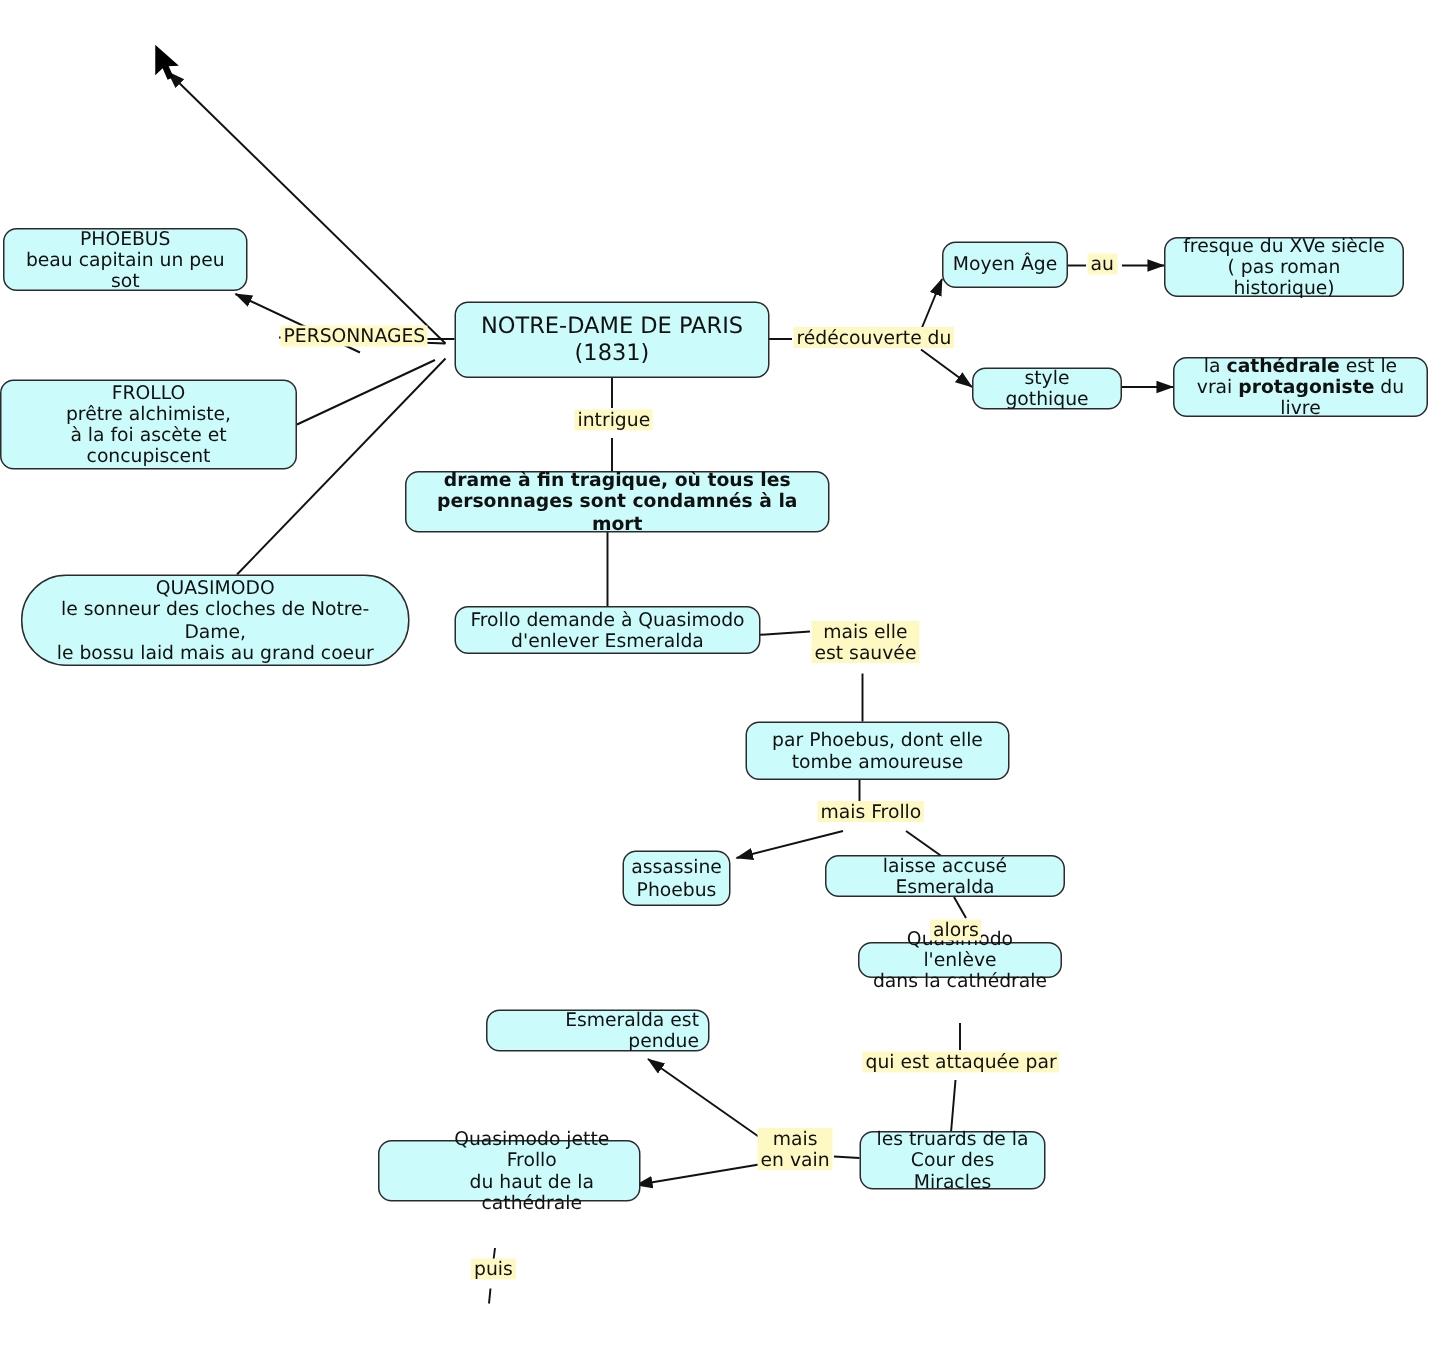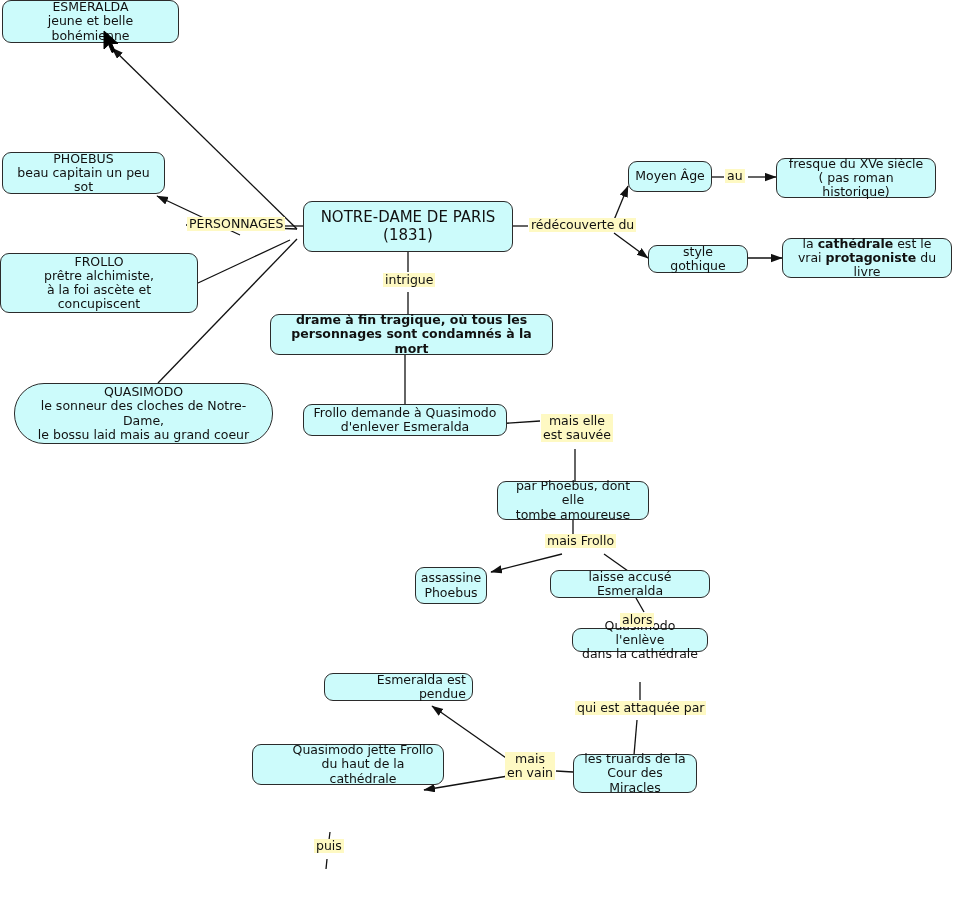--- a/index.html
+++ b/index.html
@@ -131,22 +131,20 @@
     <line x1="573" y1="772" x2="556" y2="771" stroke="#111111" stroke-width="1.3"></line>
 
     <line x1="509" y1="760" x2="432" y2="706" stroke="#111111" stroke-width="1.3" marker-end="url(#arrow)"></line>
 
     <line x1="508" y1="776" x2="424" y2="790" stroke="#111111" stroke-width="1.3" marker-end="url(#arrow)"></line>
 
     <line x1="330" y1="832" x2="329" y2="840" stroke="#111111" stroke-width="1.3"></line>
     <line x1="327" y1="859" x2="326" y2="869" stroke="#111111" stroke-width="1.3"></line>
   </svg>
 
-  <div class="node" style="left:2px; top:0px; width:177px; height:43px;">ESMERALDA
-jeune et belle bohémienne</div>
 
   <div class="node" style="left:2px; top:152px; width:163px; height:42px;">PHOEBUS
 beau capitain un peu sot</div>
 
   <div class="node" style="left:0px; top:253px; width:198px; height:60px;">FROLLO
 prêtre alchimiste,
 à la foi ascète et concupiscent</div>
 
   <div class="node" style="left:14px; top:383px; width:259px; height:61px;border-radius:30px;">QUASIMODO
 le sonneur des cloches de Notre-Dame,
@@ -165,37 +163,37 @@
   <div class="node" style="left:782px; top:238px; width:170px; height:40px;">
     <span class="rich" id="rich-cathedrale"><span>la </span><b>cathédrale</b><span> est le vrai </span><b>protagoniste</b><span> du livre</span></span>
   </div>
 
   <div class="node bold" style="left:270px; top:314px; width:283px; height:41px;">drame à fin tragique, où tous les
 personnages sont condamnés à la mort</div>
 
   <div class="node" style="left:303px; top:404px; width:204px; height:32px;">Frollo demande à Quasimodo
 d'enlever Esmeralda</div>
 
-  <div class="node" style="left:497px; top:481px; width:152px; height:39px;">par Phoebus, dont elle
+  <div class="node" style="left:497px; top:481px; width:176px; height:39px;">par Phoebus, dont elle
 tombe amoureuse</div>
 
   <div class="node" style="left:415px; top:567px; width:72px; height:37px;">assassine
 Phoebus</div>
 
   <div class="node" style="left:550px; top:570px; width:160px; height:28px;">laisse accusé Esmeralda</div>
 
   <div class="node" style="left:572px; top:628px; width:136px; height:24px;">Quasimodo l'enlève
 dans la cathédrale</div>
 
   <div class="node" style="left:573px; top:754px; width:124px; height:39px;">les truards de la
 Cour des Miracles</div>
 
   <div class="node" style="left:324px; top:673px; width:149px; height:28px;text-align:right;">Esmeralda est pendue</div>
 
-  <div class="node" style="left:252px; top:744px; width:192px; height:41px;padding-left:36px;">Quasimodo jette Frollo
+  <div class="node" style="left:252px; top:760px; width:175px; height:41px;padding-left:36px;">Quasimodo jette Frollo
 du haut de la cathédrale</div>
 
 
   <div class="label" style="left:187px; top:217px;">PERSONNAGES</div>
 
   <div class="label" style="left:529px; top:218px;">rédécouverte du</div>
 
   <div class="label" style="left:725px; top:169px;">au</div>
 
   <div class="label" style="left:383px; top:273px;">intrigue</div>

